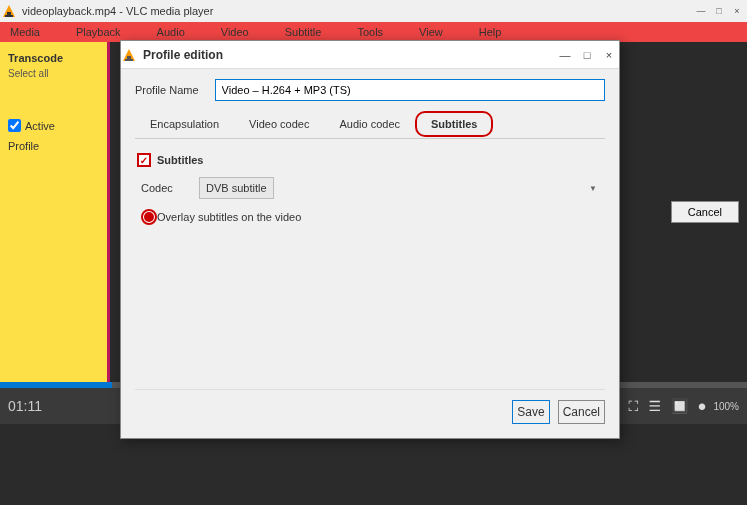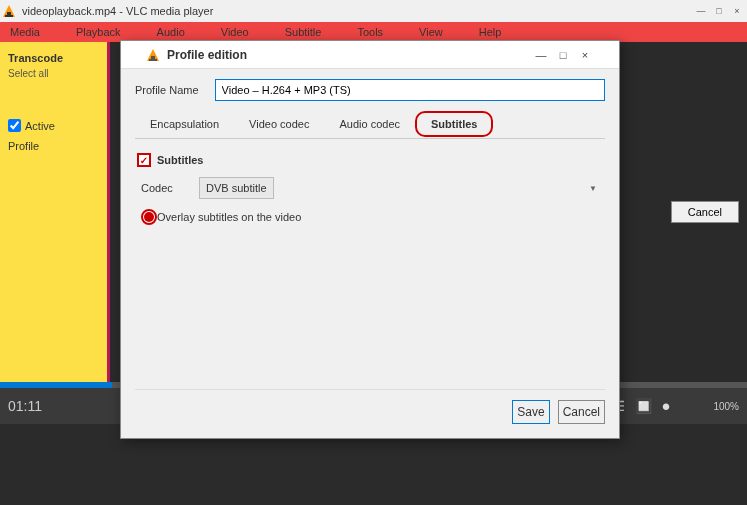--- a/index.html
+++ b/index.html
@@ -144,21 +144,20 @@
 
     .vlc-time {
       color: #ccc;
       font-size: 14px;
       margin-right: auto;
     }
 
     .vlc-vol {
       color: #ccc;
       font-size: 10px;
-      margin-left: 36px;
     }
 
     .ctrl-btn {
       color: #ddd;
       font-size: 14px;
       cursor: pointer;
       background: none;
       border: none;
       padding: 2px;
     }
@@ -173,21 +172,21 @@
       border: 1px solid #888;
       box-shadow: 3px 3px 12px rgba(0,0,0,0.4);
       z-index: 100;
     }
 
     .dialog-titlebar {
       background: #ffffff;
       height: 28px;
       display: flex;
       align-items: center;
-      padding: 0 24px;
+      padding: 0 0;
       font-size: 12px;
       font-weight: 600;
       color: #333;
       border-bottom: 1px solid #ddd;
       user-select: none;
     }
 
     .dialog-title-icon {
       width: 16px;
       height: 16px;

